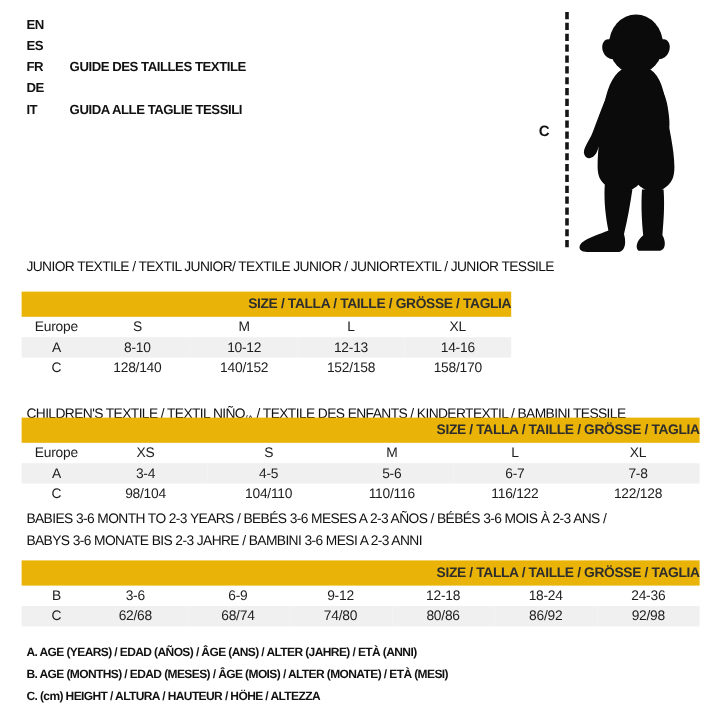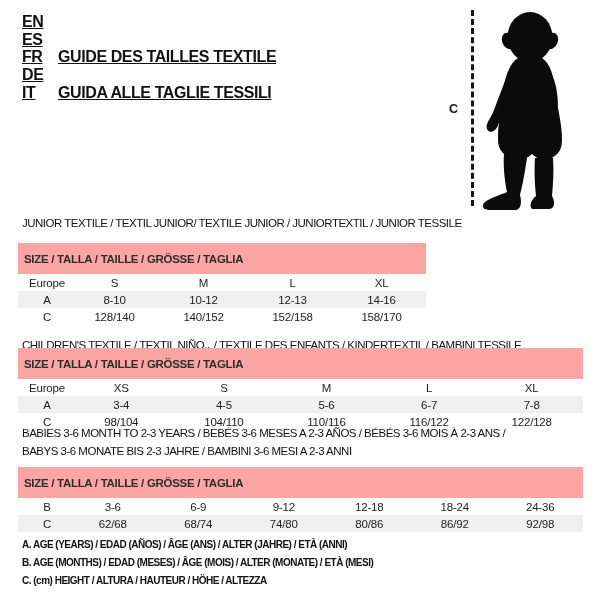--- a/index.html
+++ b/index.html
@@ -10,22 +10,22 @@
     font-family: "Liberation Sans", sans-serif;
     color: #1c1c1c;
     position: relative;
     overflow: hidden;
   }
 
   
   .lang-block { position: absolute; left: 22px; top: 13px; }
   .lang-row {
     display: flex;
-    font-weight: 700; font-size: 16px; line-height: 17.7px;
-    letter-spacing: -0.4px; color: #111; text-decoration: underline;
+    font-weight: 700; font-size: 11px; line-height: 17.7px;
+    letter-spacing: -0.4px; color: #111;
   }
   .lang-code { width: 36px; flex: 0 0 36px; }
 
   
   .figure { position: absolute; left: 440px; top: 6px; width: 150px; height: 210px; }
   .measure-line {
     position: absolute; left: 31px; top: 4px; height: 196px; width: 0;
     border-left: 3px dashed #161616;
   }
   .measure-label {
@@ -48,23 +48,23 @@
   
   table {
     position: absolute; left: 18px;
     border-collapse: collapse; table-layout: fixed;
   }
   #t1 { top: 243px; width: 408px; }
   #t2 { top: 348px; width: 565px; }
   #t3 { top: 467px; width: 565px; }
   col.lblcol { width: 52px; }
   th.size-head {
-    background: #fca5a5;
+    background: #eab308;
     font-size: 11.5px; font-weight: 700; letter-spacing: -0.3px;
-    text-align: left; padding: 1px 0 1px 6px; height: 31px; color: #2d2d2d;
+    text-align: right; padding: 1px 0 1px 6px; height: 21px; color: #2d2d2d;
   }
   td {
     font-size: 11.5px; font-weight: 400; letter-spacing: -0.2px;
     height: 17px; text-align: center; padding: 0; color: #1d1d1d;
     white-space: nowrap;
   }
   td.lbl { text-align: center; padding-left: 6px; }
   tbody tr:nth-child(even) { background: #f0f0f0; }
 
   

